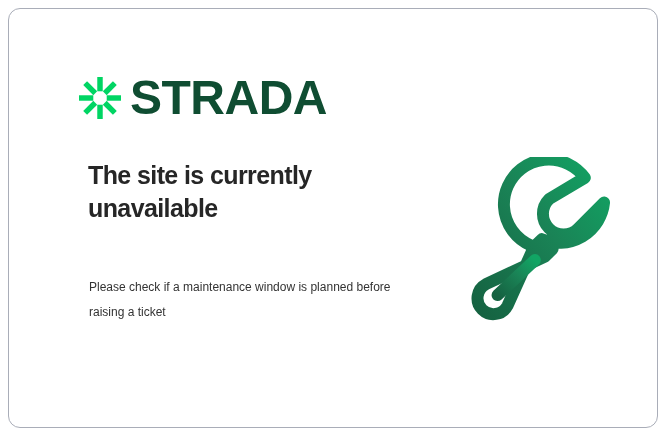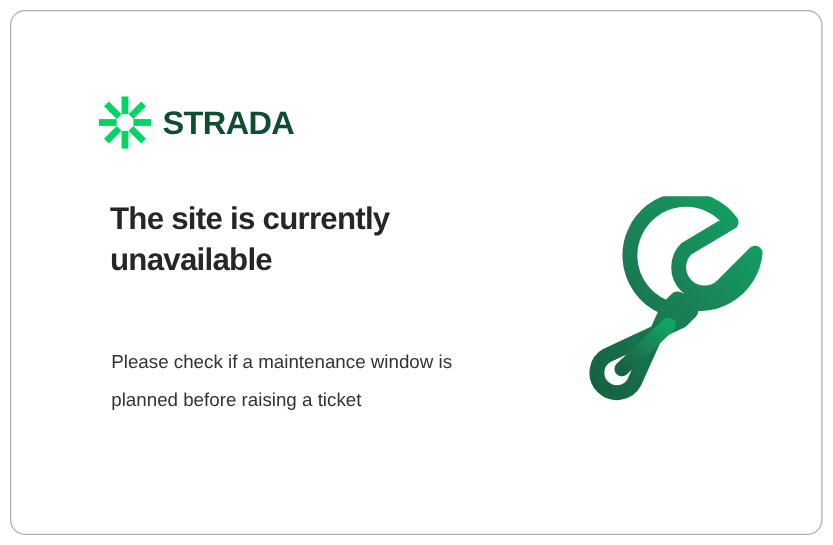--- a/index.html
+++ b/index.html
@@ -47,21 +47,21 @@
   }
   .logo-mark {
     width: 42px;
     height: 42px;
     display: block;
     flex: 0 0 auto;
   }
   .logo-word {
     margin-left: 9px;
     font-family: "Liberation Sans", sans-serif;
-    font-size: 26px;
+    font-size: 48px;
     font-weight: bold;
     letter-spacing: -0.5px;
     color: #0f4d32;
     line-height: 1;
     white-space: nowrap;
     -webkit-font-smoothing: antialiased;
   }
 
   
   .headline {
@@ -78,21 +78,21 @@
     margin: 0;
   }
 
   
   .bodytext {
     position: absolute;
     left: 80px;
     top: 266px;
     width: 310px;
     font-family: "Liberation Sans", sans-serif;
-    font-size: 15px;
+    font-size: 12px;
     font-weight: normal;
     line-height: 2.05;
     color: #333333;
     margin: 0;
   }
 
   
   .wrench {
     position: absolute;
     left: 452px;

